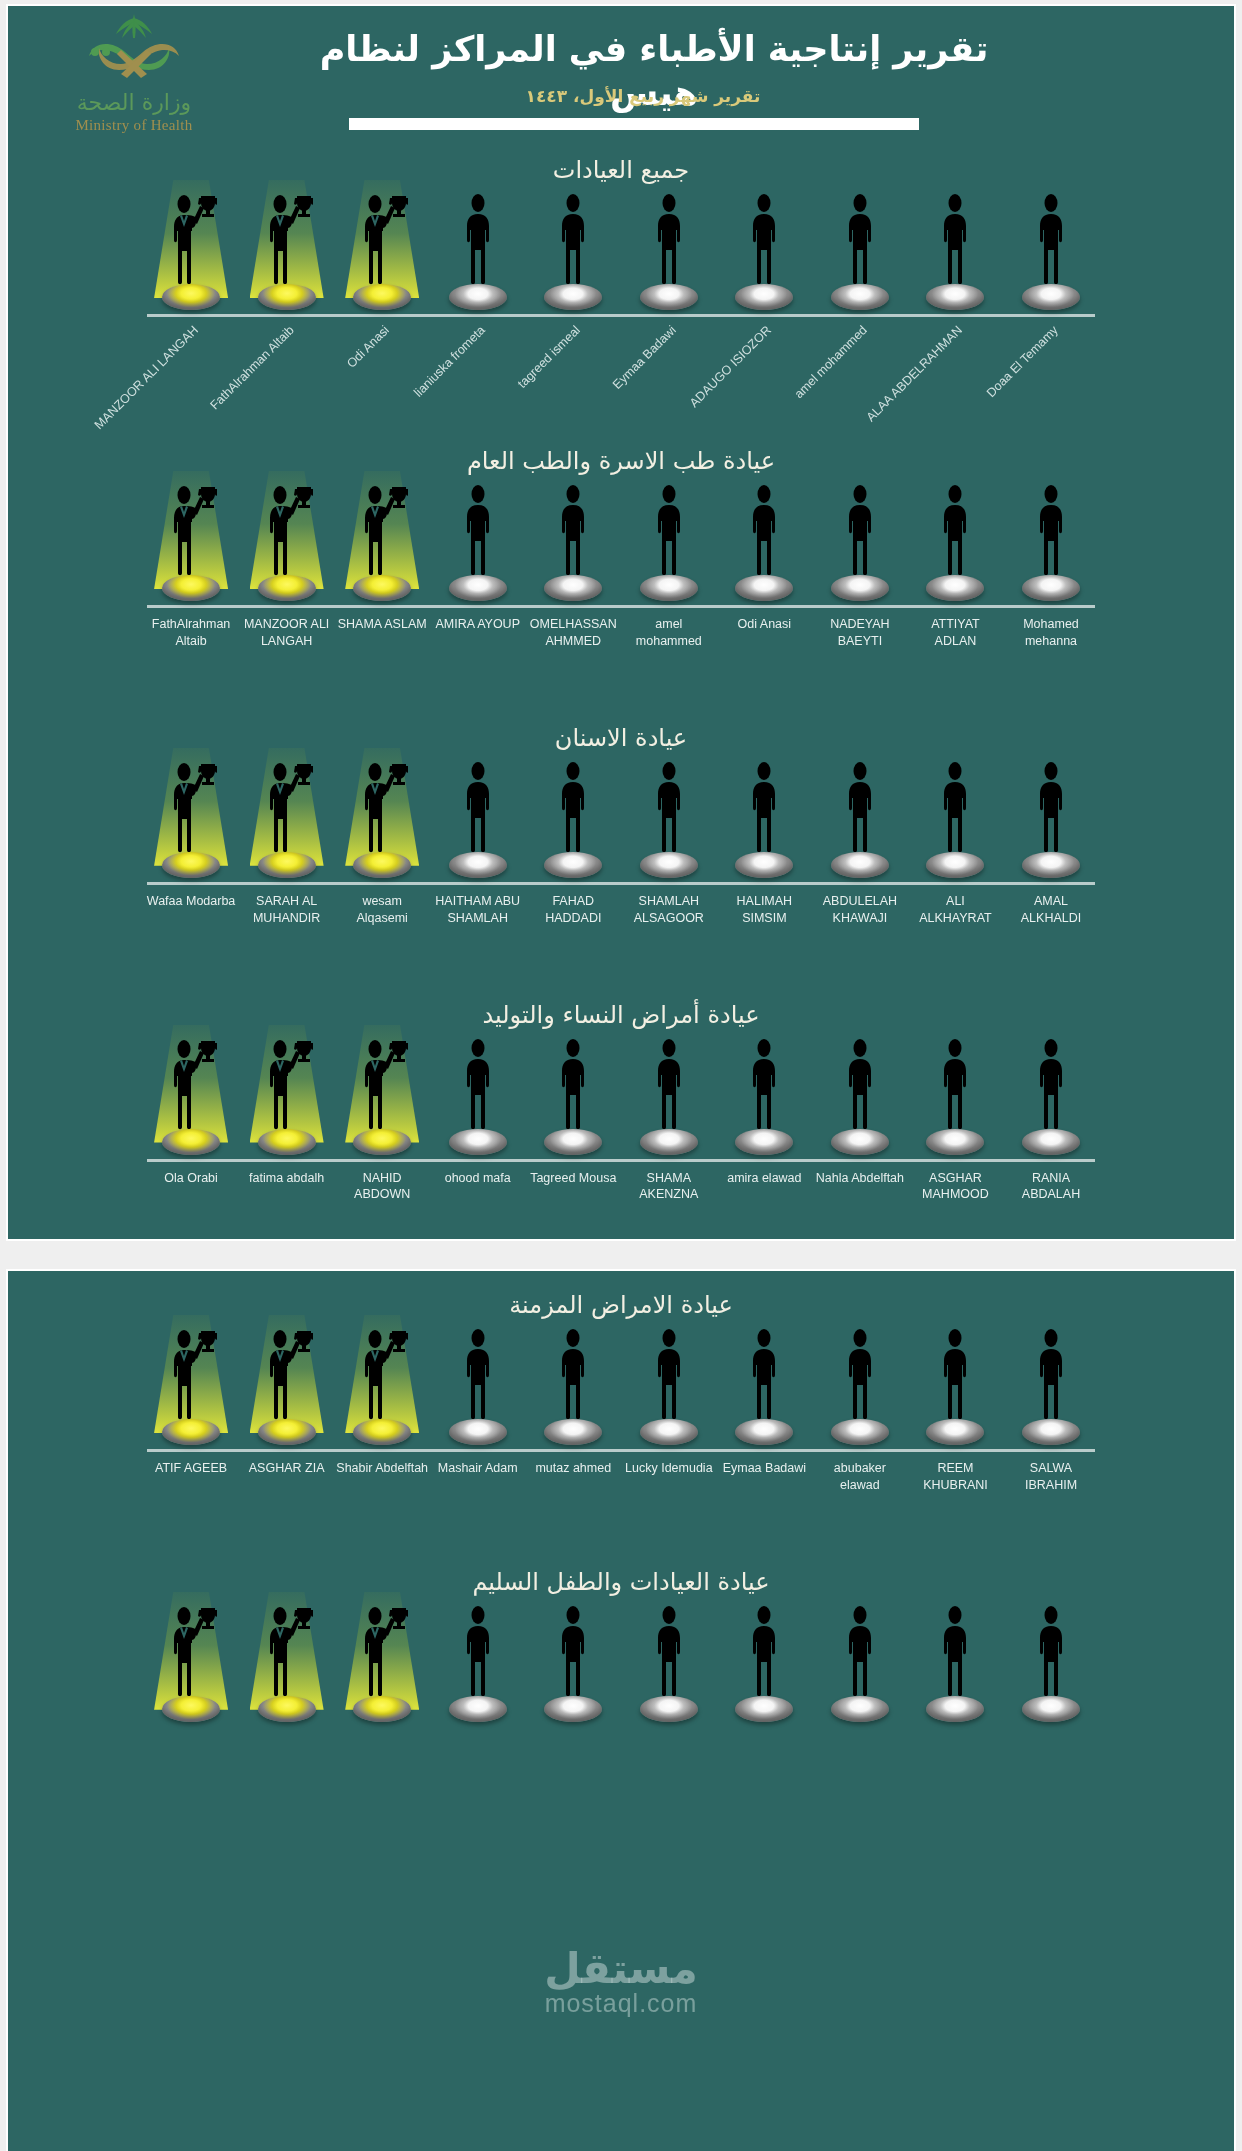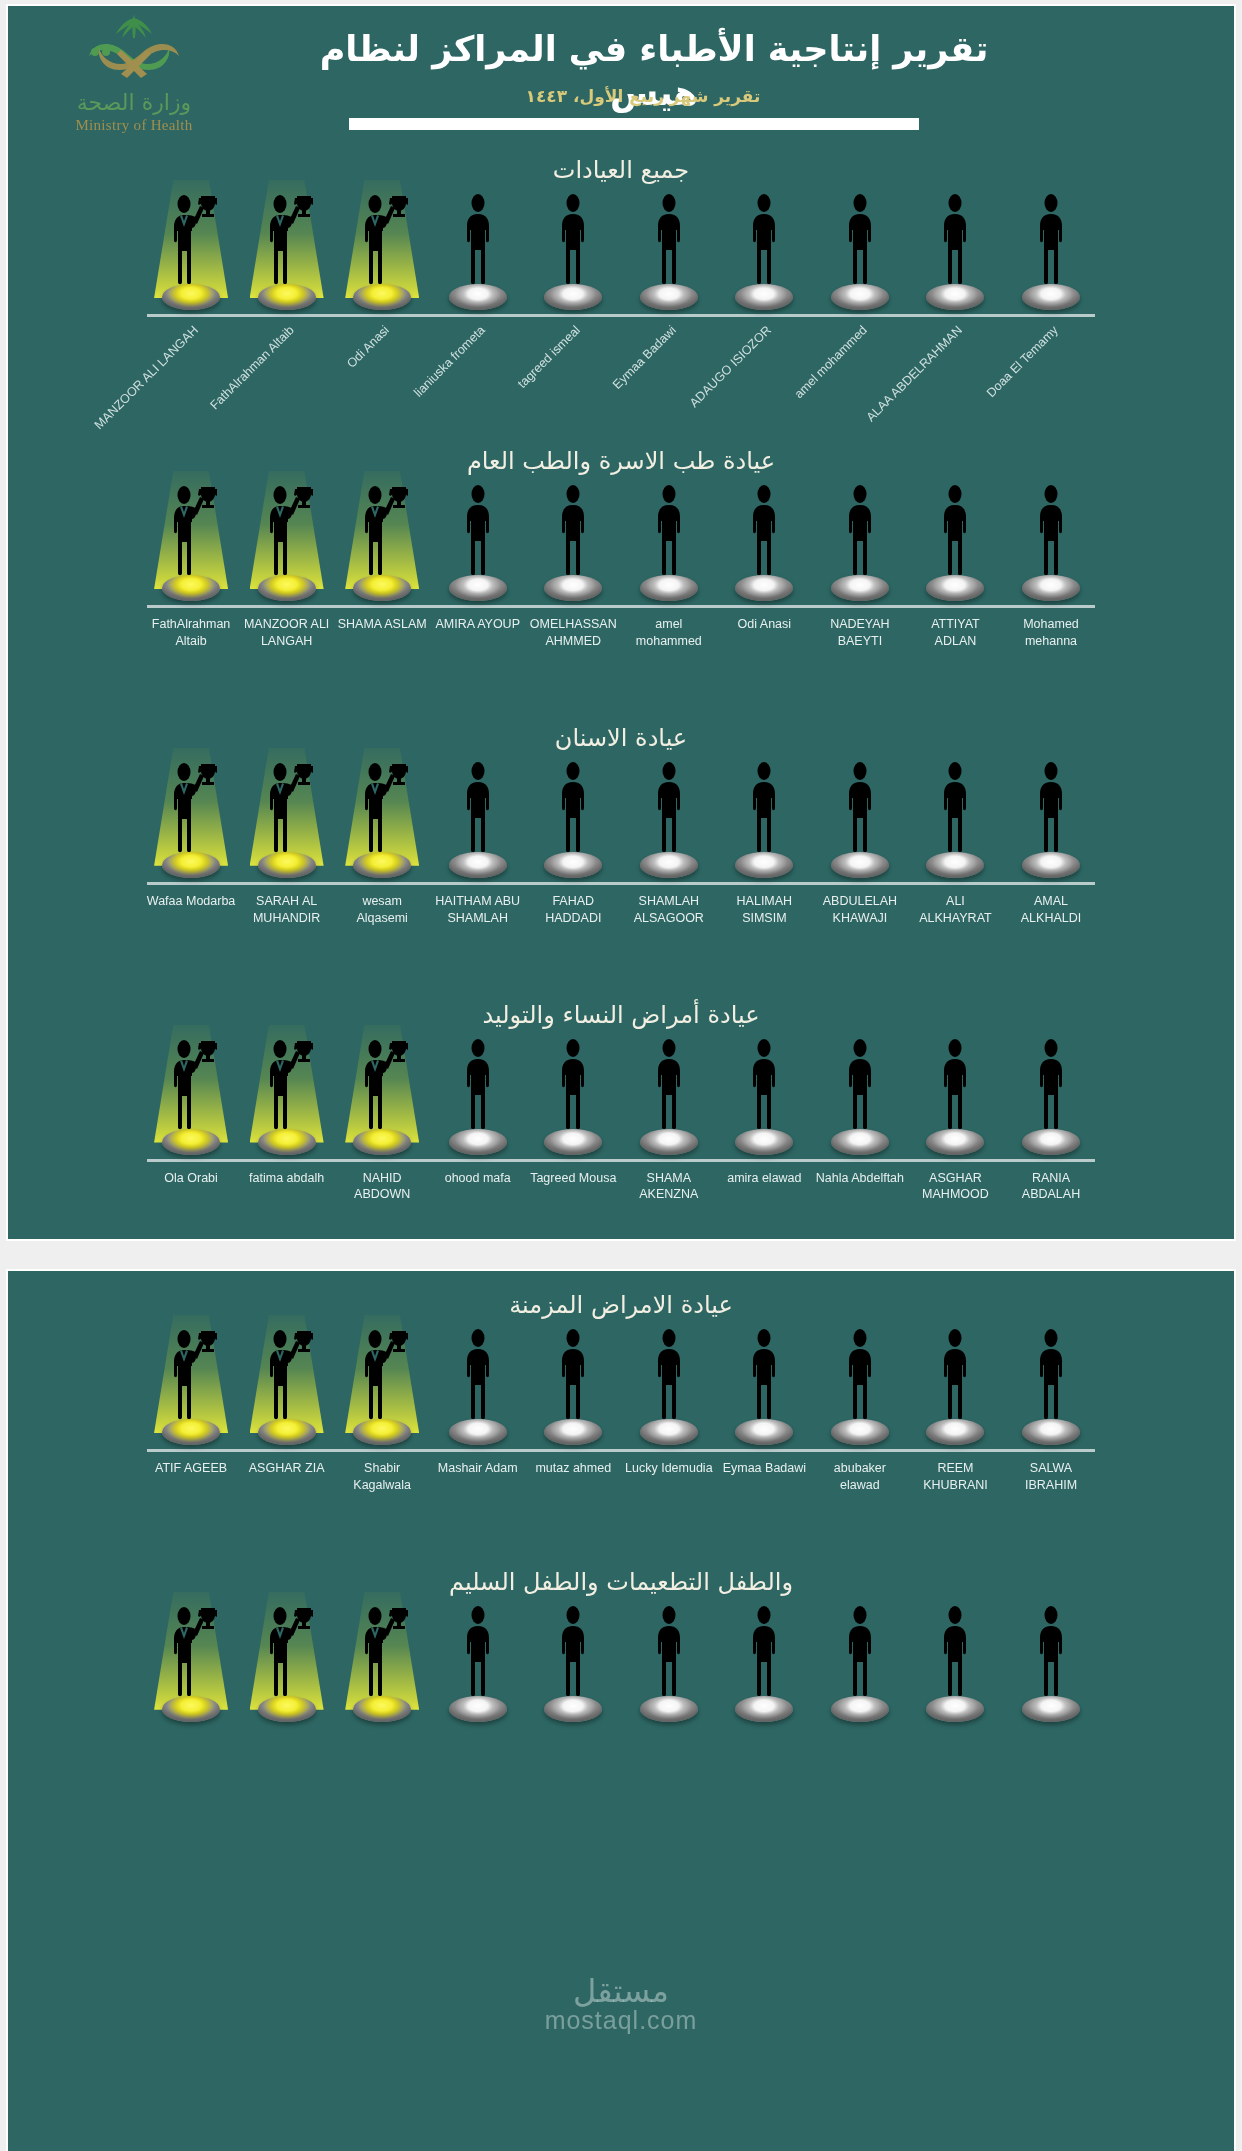--- a/index.html
+++ b/index.html
@@ -242,26 +242,25 @@
     position: absolute;
     left: 0; right: 0;
     top: 1940px;
     text-align: center;
     pointer-events: none;
     z-index: 40;
   }
 
   .wm-ar {
     font-family: "DejaVu Sans", sans-serif;
-    font-size: 32px;
-    font-weight: normal;
+    font-size: 42px;
+    font-weight: bold;
     color: rgba(236,244,242,0.42);
     letter-spacing: 2px;
     direction: rtl;
-    margin-top: 28px;
   }
 
   .wm-en {
     margin-top: -4px;
     font-family: "Liberation Sans", sans-serif;
     font-size: 25px;
     color: rgba(236,244,242,0.40);
     letter-spacing: 1px;
     direction: ltr;
   }
@@ -1184,31 +1183,31 @@
           </div>
         <div class="axis-line"></div>
         <div class="labels">
             <div class="label-cell">SALWA IBRAHIM</div>
             <div class="label-cell">REEM KHUBRANI</div>
             <div class="label-cell">abubaker elawad</div>
             <div class="label-cell">Eymaa Badawi</div>
             <div class="label-cell">Lucky Idemudia</div>
             <div class="label-cell">mutaz ahmed</div>
             <div class="label-cell">Mashair Adam</div>
-            <div class="label-cell">Shabir Kagalwala</div>
+            <div class="label-cell">Shabir Abdelftah</div>
             <div class="label-cell">ASGHAR ZIA</div>
             <div class="label-cell">ATIF AGEEB</div>
           </div>
       </div>
     </div>
 
     <div class="sec-sp-lg"></div>
 
     <div class="section">
-      <div class="section-title">والطفل التطعيمات والطفل السليم</div>
+      <div class="section-title">عيادة العيادات والطفل السليم</div>
       <div class="chart">
         <div class="figures">
             <div class="fig-cell">
 
         <div class="person">
           <svg width="42" height="92" viewBox="0 0 42 92">
     <ellipse cx="21" cy="9" rx="6.5" ry="9" fill="#000"></ellipse>
     <path d="M21 20 C13 20 10 25 10 32 L10 46 C10 49 13 49 13 46 L13 36
              L14 36 L14 88 C14 91 18 91 18 88 L18 56 L24 56 L24 88
              C24 91 28 91 28 88 L28 36 L29 36 L29 46 C29 49 32 49 32 46

